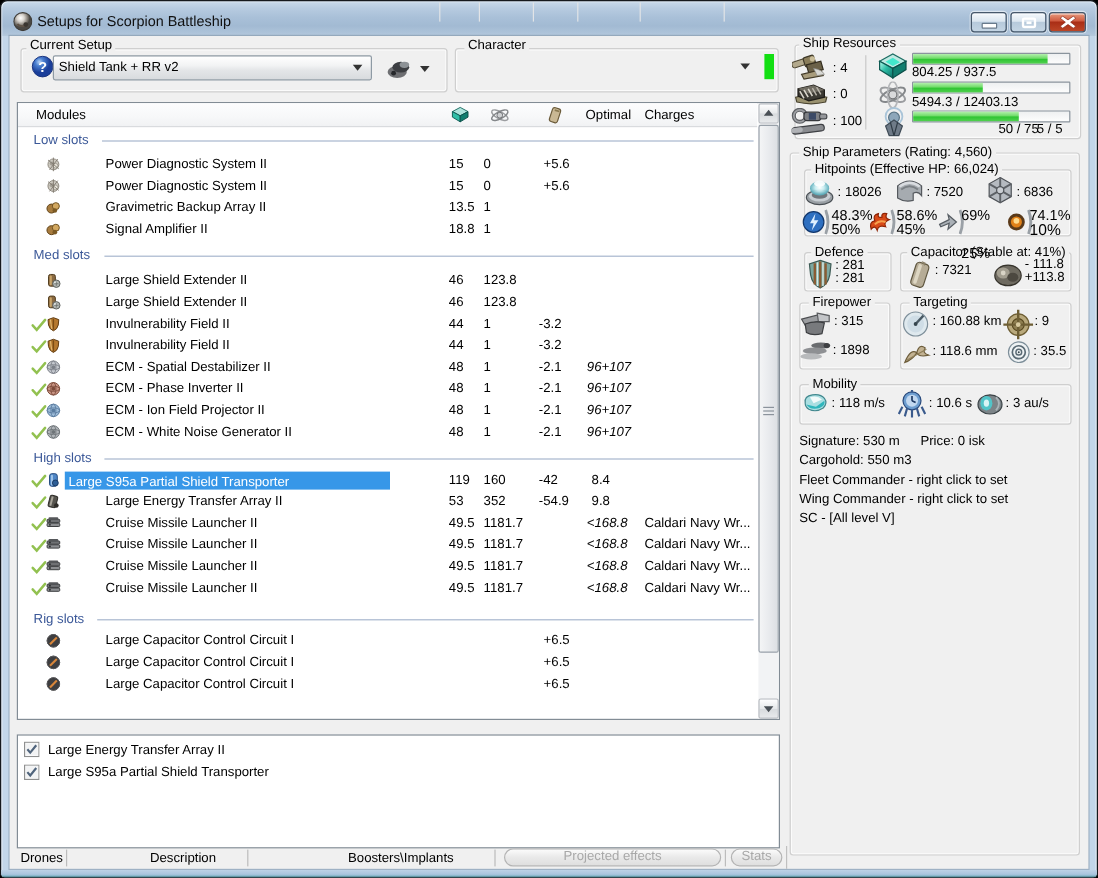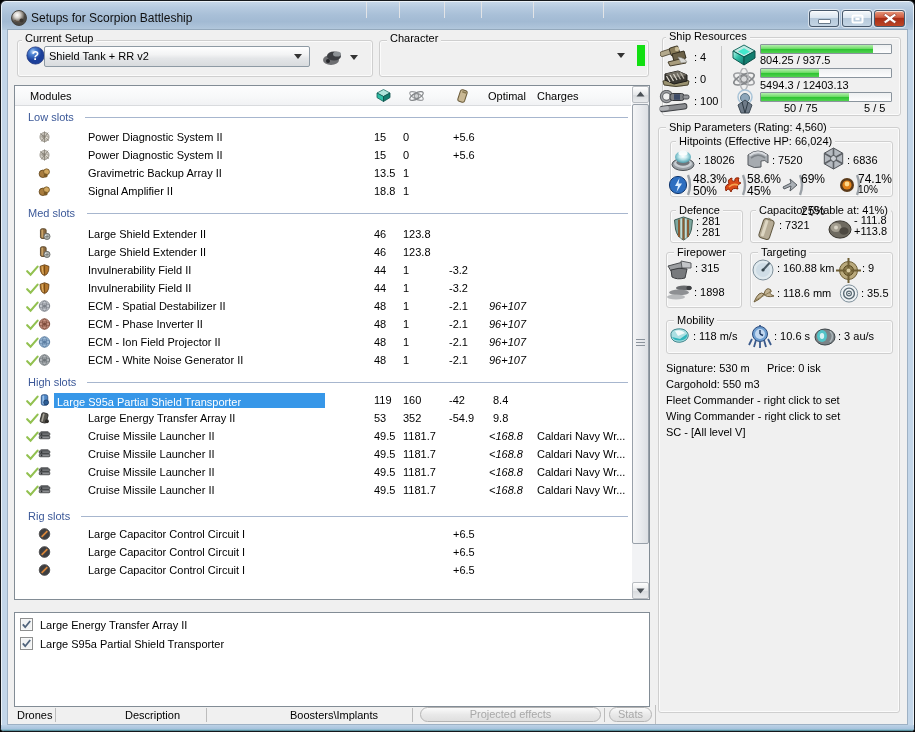--- a/index.html
+++ b/index.html
@@ -182,21 +182,21 @@
       <div class="pf" style="width:112px;"></div>
     </div>
 <div class="txt" style="left:760px;top:54px;">804.25 / 937.5</div>
 <div class="pb" style="top:68px;">
       <div class="pf" style="width:58px;"></div>
     </div>
 <div class="txt" style="left:760px;top:79px;">5494.3 / 12403.13</div>
 <div class="pb" style="top:92px;">
       <div class="pf" style="width:88px;"></div>
     </div>
-<div class="txt" style="left:740px;top:102px;padding-left:44px;">50 / 75</div>
+<div class="txt" style="left:788px;top:102px;padding-left:44px;">50 / 75</div>
 <div class="txt" style="left:864px;top:102px;">5 / 5</div>
 
 <div class="sunk" style="left:14px;top:85px;width:636px;height:515px;"></div>
 <div id="lvhead"></div>
 <div class="hsep" style="left:366px;"></div>
     <div class="hsep" style="left:399px;"></div>
 <div class="hsep" style="left:444px;"></div>
     <div class="hsep" style="left:481px;"></div>
 <div class="hsep" style="left:533px;"></div>
     <div class="hsep" style="left:603px;"></div>
@@ -621,21 +621,21 @@
     <div class="txt" style="left:801px;top:184px;font-size:12px;margin-top:20px;">25%</div>
     <svg class="abs" style="left:837px;top:175px" width="20" height="20" viewBox="0 0 20 20">
       <circle cx="10" cy="10" r="7" fill="#5a3a1a"></circle>
       <circle cx="10" cy="10" r="4.6" fill="#e08018"></circle>
       <circle cx="10" cy="9" r="2.4" fill="#ffd98a"></circle>
     </svg>
     <svg class="abs" style="left:856px;top:174px" width="7" height="22" viewBox="0 0 7 22">
       <path d="M1 1 Q5 11 1 21" fill="none" stroke="#9aa0a6" stroke-width="2.4"></path>
     </svg>
     <div class="txt" style="left:858px;top:172px;font-size:12px;text-align:center;">74.1%</div>
-    <div class="txt" style="left:858px;top:184px;font-size:10px;">10%</div>
+    <div class="txt" style="left:858px;top:184px;font-size:13px;">10%</div>
 <svg class="abs" style="left:673px;top:216px" width="21" height="25" viewBox="0 0 21 25">
  <path d="M10.5 1 L19.5 4 L18.5 13 Q17 21 10.5 24 Q4 21 2.5 13 L1.5 4 Z" fill="#7da8a0" stroke="#3c5a54"></path>
  <path d="M6 3.4 L6 21 M10.5 2 L10.5 23.5 M15 3.4 L15 21" stroke="#8a5c34" stroke-width="2"></path>
  <path d="M8.2 2.6 L8.2 22.4 M12.8 2.6 L12.8 22.4" stroke="#d8e8e4" stroke-width="1.2"></path>
 </svg>
 <div class="txt" style="left:696px;top:215px;">: 281</div>
 <div class="txt" style="left:696px;top:226px;">: 281</div>
 <svg class="abs" style="left:755px;top:217px" width="23" height="24" viewBox="0 0 23 24">
  <rect x="6" y="2" width="11" height="20" rx="3" fill="#b6ac96" stroke="#5e553e" transform="rotate(18 11.5 12)"></rect>
  <rect x="8" y="3.4" width="3" height="17" rx="1.5" fill="#ddd6c2" transform="rotate(18 11.5 12)"></rect>

